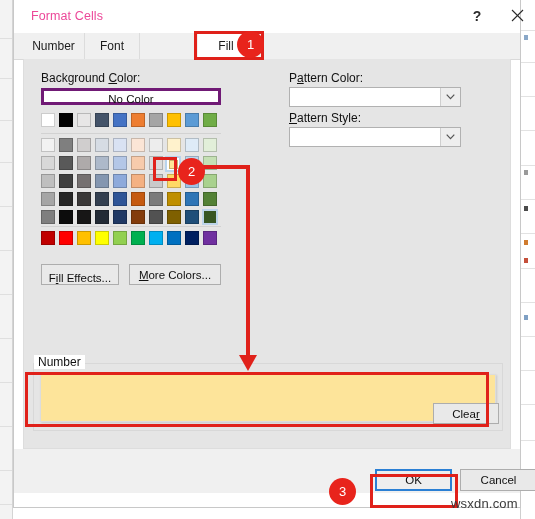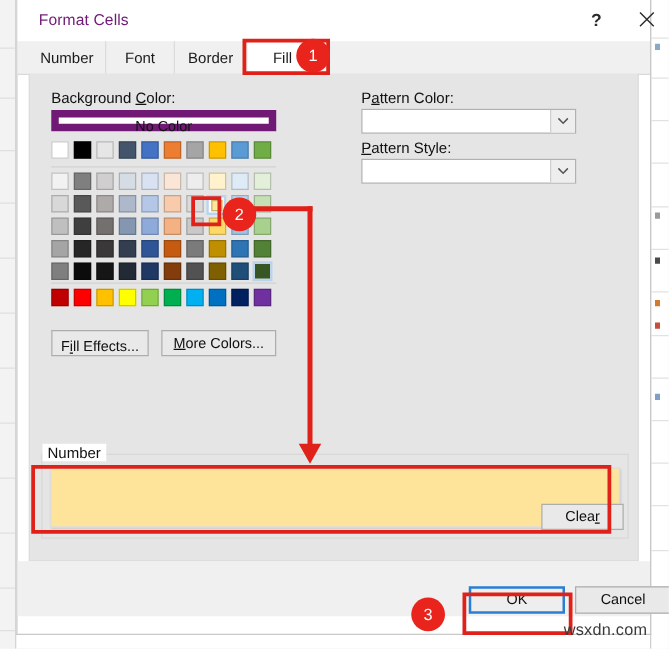--- a/index.html
+++ b/index.html
@@ -61,21 +61,21 @@
     position: absolute;
     left: 0; top: 0;
     width: 506px; height: 33px;
     background: #ffffff;
     box-sizing: border-box;
   }
   #title-text {
     position: absolute;
     left: 17px; top: 9px;
     font-size: 12.5px;
-    color: #701a75;
+    color: #ec4899;
     letter-spacing: .1px;
   }
   .titlebtn {
     position: absolute;
     top: 0;
     width: 34px; height: 31px;
     display: flex;
     align-items: center;
     justify-content: center;
     color: #2b2b2b;
@@ -136,21 +136,21 @@
   #lbl-bgcolor    { left: 17px;  top: 12px; }
   #lbl-patcolor   { left: 265px; top: 12px; }
   #lbl-patstyle   { left: 265px; top: 52px; }
 
   
   #nocolor-btn {
     position: absolute;
     left: 17px; top: 29px;
     width: 180px; height: 17px;
     background: #ffffff;
-    border: 6px solid #701a75;
+    border: 3px solid #701a75;
     font-size: 11.5px;
     line-height: 16px;
     text-align: center;
     color: #111111;
     box-sizing: border-box;
     cursor: default;
   }
 
   
   .combo {
@@ -408,21 +408,20 @@
       <svg width="13" height="13" viewBox="0 0 13 13" aria-hidden="true">
         <line x1="1" y1="1" x2="12" y2="12" stroke="#2b2b2b" stroke-width="1.1"></line>
         <line x1="12" y1="1" x2="1" y2="12" stroke="#2b2b2b" stroke-width="1.1"></line>
       </svg>
     </div>
   </div>
 
   <div id="tabstrip">
     <div class="tab" id="tab-font">Font</div>
     <div class="tab" id="tab-number">Number</div>
-    <div class="tab" id="tab-border">Border</div>
     <div class="tab active" id="tab-fill">Fill</div>
   </div>
 
   <div id="panel">
 
     <div class="lbl" id="lbl-bgcolor">
       Background <u>C</u>olor:
     </div>
 
     <div id="nocolor-btn">No Color</div>

